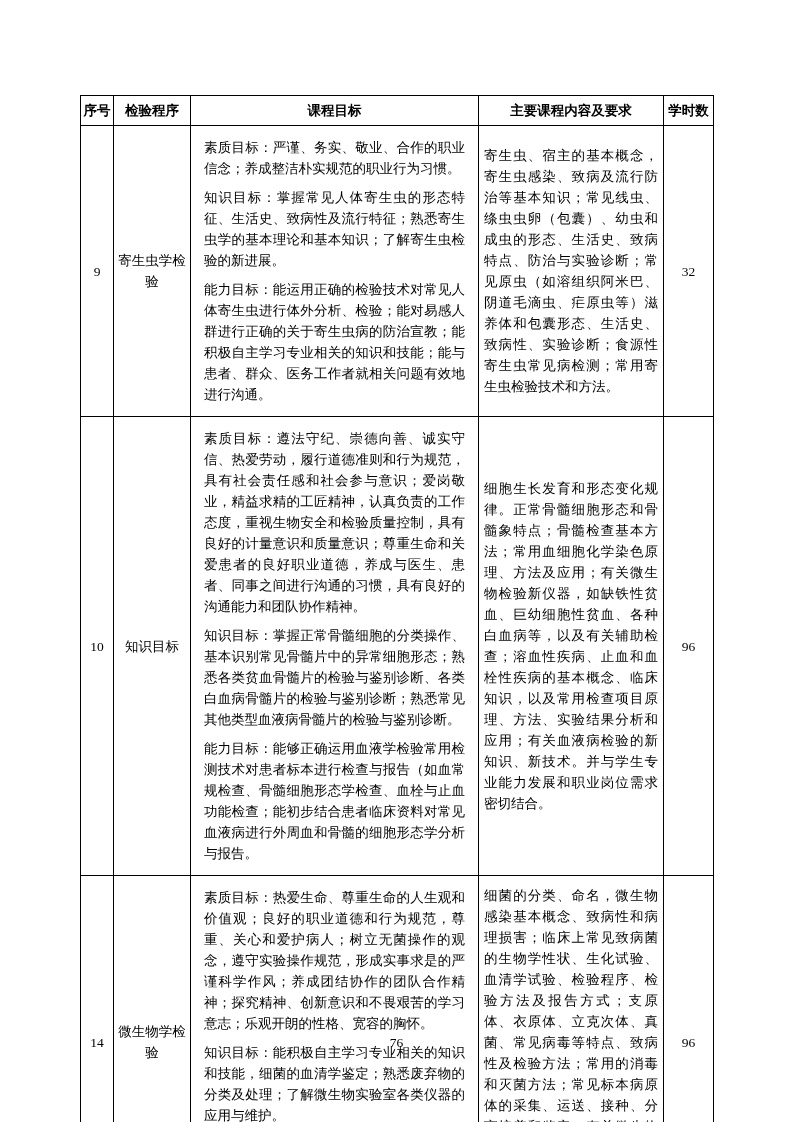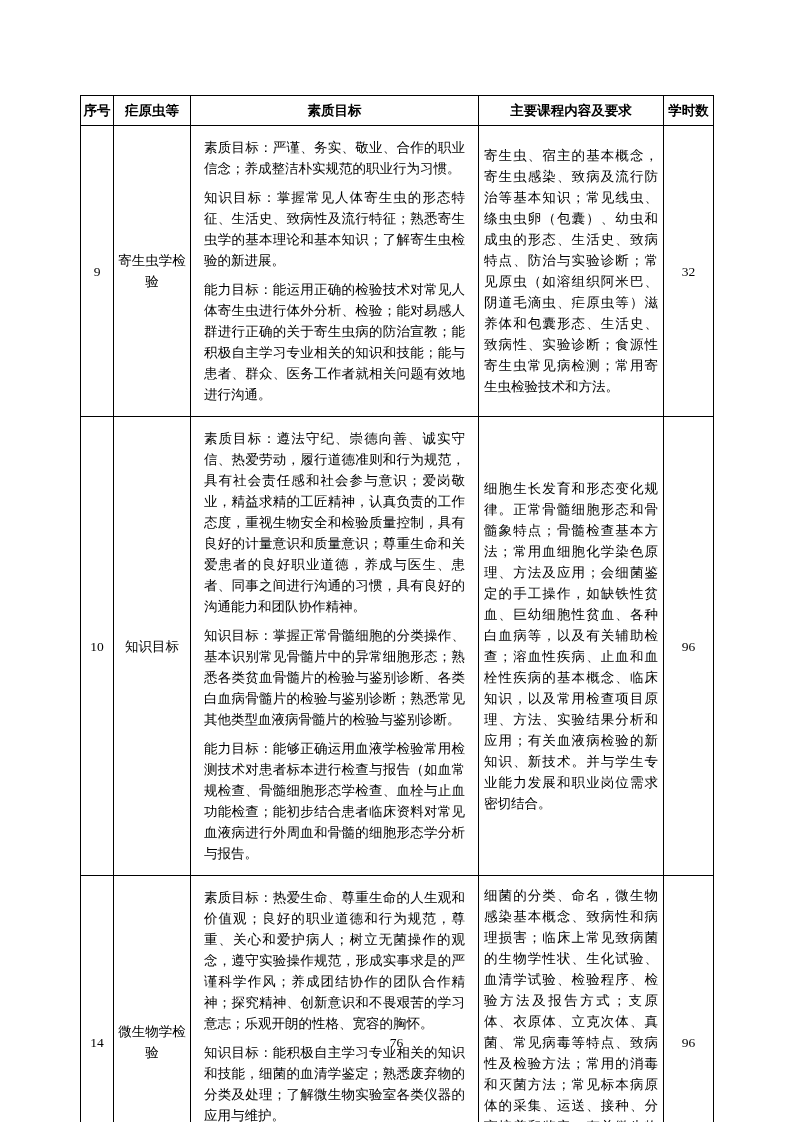--- a/index.html
+++ b/index.html
@@ -75,22 +75,22 @@
     <colgroup>
       <col style="width:33px">
       <col style="width:77px">
       <col style="width:288px">
       <col style="width:185px">
       <col style="width:50px">
     </colgroup>
     <thead>
       <tr style="height:30px;">
         <th>序号</th>
-        <th>疟原虫等</th>
-        <th>素质目标</th>
+        <th>检验程序</th>
+        <th>课程目标</th>
         <th>主要课程内容及要求</th>
         <th>学时数</th>
       </tr>
     </thead>
     <tbody>
       <tr style="height:225px;">
         <td class="cell-center">9</td>
         <td class="cell-center">寄生虫学检验</td>
         <td class="cell-text">
           <p>素质目标：严谨、务实、敬业、合作的职业信念；养成整洁朴实规范的职业行为习惯。</p>
@@ -101,21 +101,21 @@
         <td class="cell-center">32</td>
       </tr>
       <tr style="height:360px;">
         <td class="cell-center">10</td>
         <td class="cell-center">知识目标</td>
         <td class="cell-text">
           <p>素质目标：遵法守纪、崇德向善、诚实守信、热爱劳动，履行道德准则和行为规范，具有社会责任感和社会参与意识；爱岗敬业，精益求精的工匠精神，认真负责的工作态度，重视生物安全和检验质量控制，具有良好的计量意识和质量意识；尊重生命和关爱患者的良好职业道德，养成与医生、患者、同事之间进行沟通的习惯，具有良好的沟通能力和团队协作精神。</p>
           <p>知识目标：掌握正常骨髓细胞的分类操作、基本识别常见骨髓片中的异常细胞形态；熟悉各类贫血骨髓片的检验与鉴别诊断、各类白血病骨髓片的检验与鉴别诊断；熟悉常见其他类型血液病骨髓片的检验与鉴别诊断。</p>
           <p>能力目标：能够正确运用血液学检验常用检测技术对患者标本进行检查与报告（如血常规检查、骨髓细胞形态学检查、血栓与止血功能检查；能初步结合患者临床资料对常见血液病进行外周血和骨髓的细胞形态学分析与报告。</p>
         </td>
-        <td class="cell-text">细胞生长发育和形态变化规律。正常骨髓细胞形态和骨髓象特点；骨髓检查基本方法；常用血细胞化学染色原理、方法及应用；会细菌鉴定的手工操作，如缺铁性贫血、巨幼细胞性贫血、各种白血病等，以及有关辅助检查；溶血性疾病、止血和血栓性疾病的基本概念、临床知识，以及常用检查项目原理、方法、实验结果分析和应用；有关血液病检验的新知识、新技术。并与学生专业能力发展和职业岗位需求密切结合。</td>
+        <td class="cell-text">细胞生长发育和形态变化规律。正常骨髓细胞形态和骨髓象特点；骨髓检查基本方法；常用血细胞化学染色原理、方法及应用；有关微生物检验新仪器，如缺铁性贫血、巨幼细胞性贫血、各种白血病等，以及有关辅助检查；溶血性疾病、止血和血栓性疾病的基本概念、临床知识，以及常用检查项目原理、方法、实验结果分析和应用；有关血液病检验的新知识、新技术。并与学生专业能力发展和职业岗位需求密切结合。</td>
         <td class="cell-center">96</td>
       </tr>
       <tr style="height:257px;">
         <td class="cell-center">14</td>
         <td class="cell-center">微生物学检验</td>
         <td class="cell-text">
           <p>素质目标：热爱生命、尊重生命的人生观和价值观；良好的职业道德和行为规范，尊重、关心和爱护病人；树立无菌操作的观念，遵守实验操作规范，形成实事求是的严谨科学作风；养成团结协作的团队合作精神；探究精神、创新意识和不畏艰苦的学习意志；乐观开朗的性格、宽容的胸怀。</p>
           <p>知识目标：能积极自主学习专业相关的知识和技能，细菌的血清学鉴定；熟悉废弃物的分类及处理；了解微生物实验室各类仪器的应用与维护。</p>
           <p>能力目标：会观察分析细菌菌落形态；了解寄生虫检验的新进展；能操作细菌耐药性分析仪，会使用维护生物安全柜。</p>
         </td>

